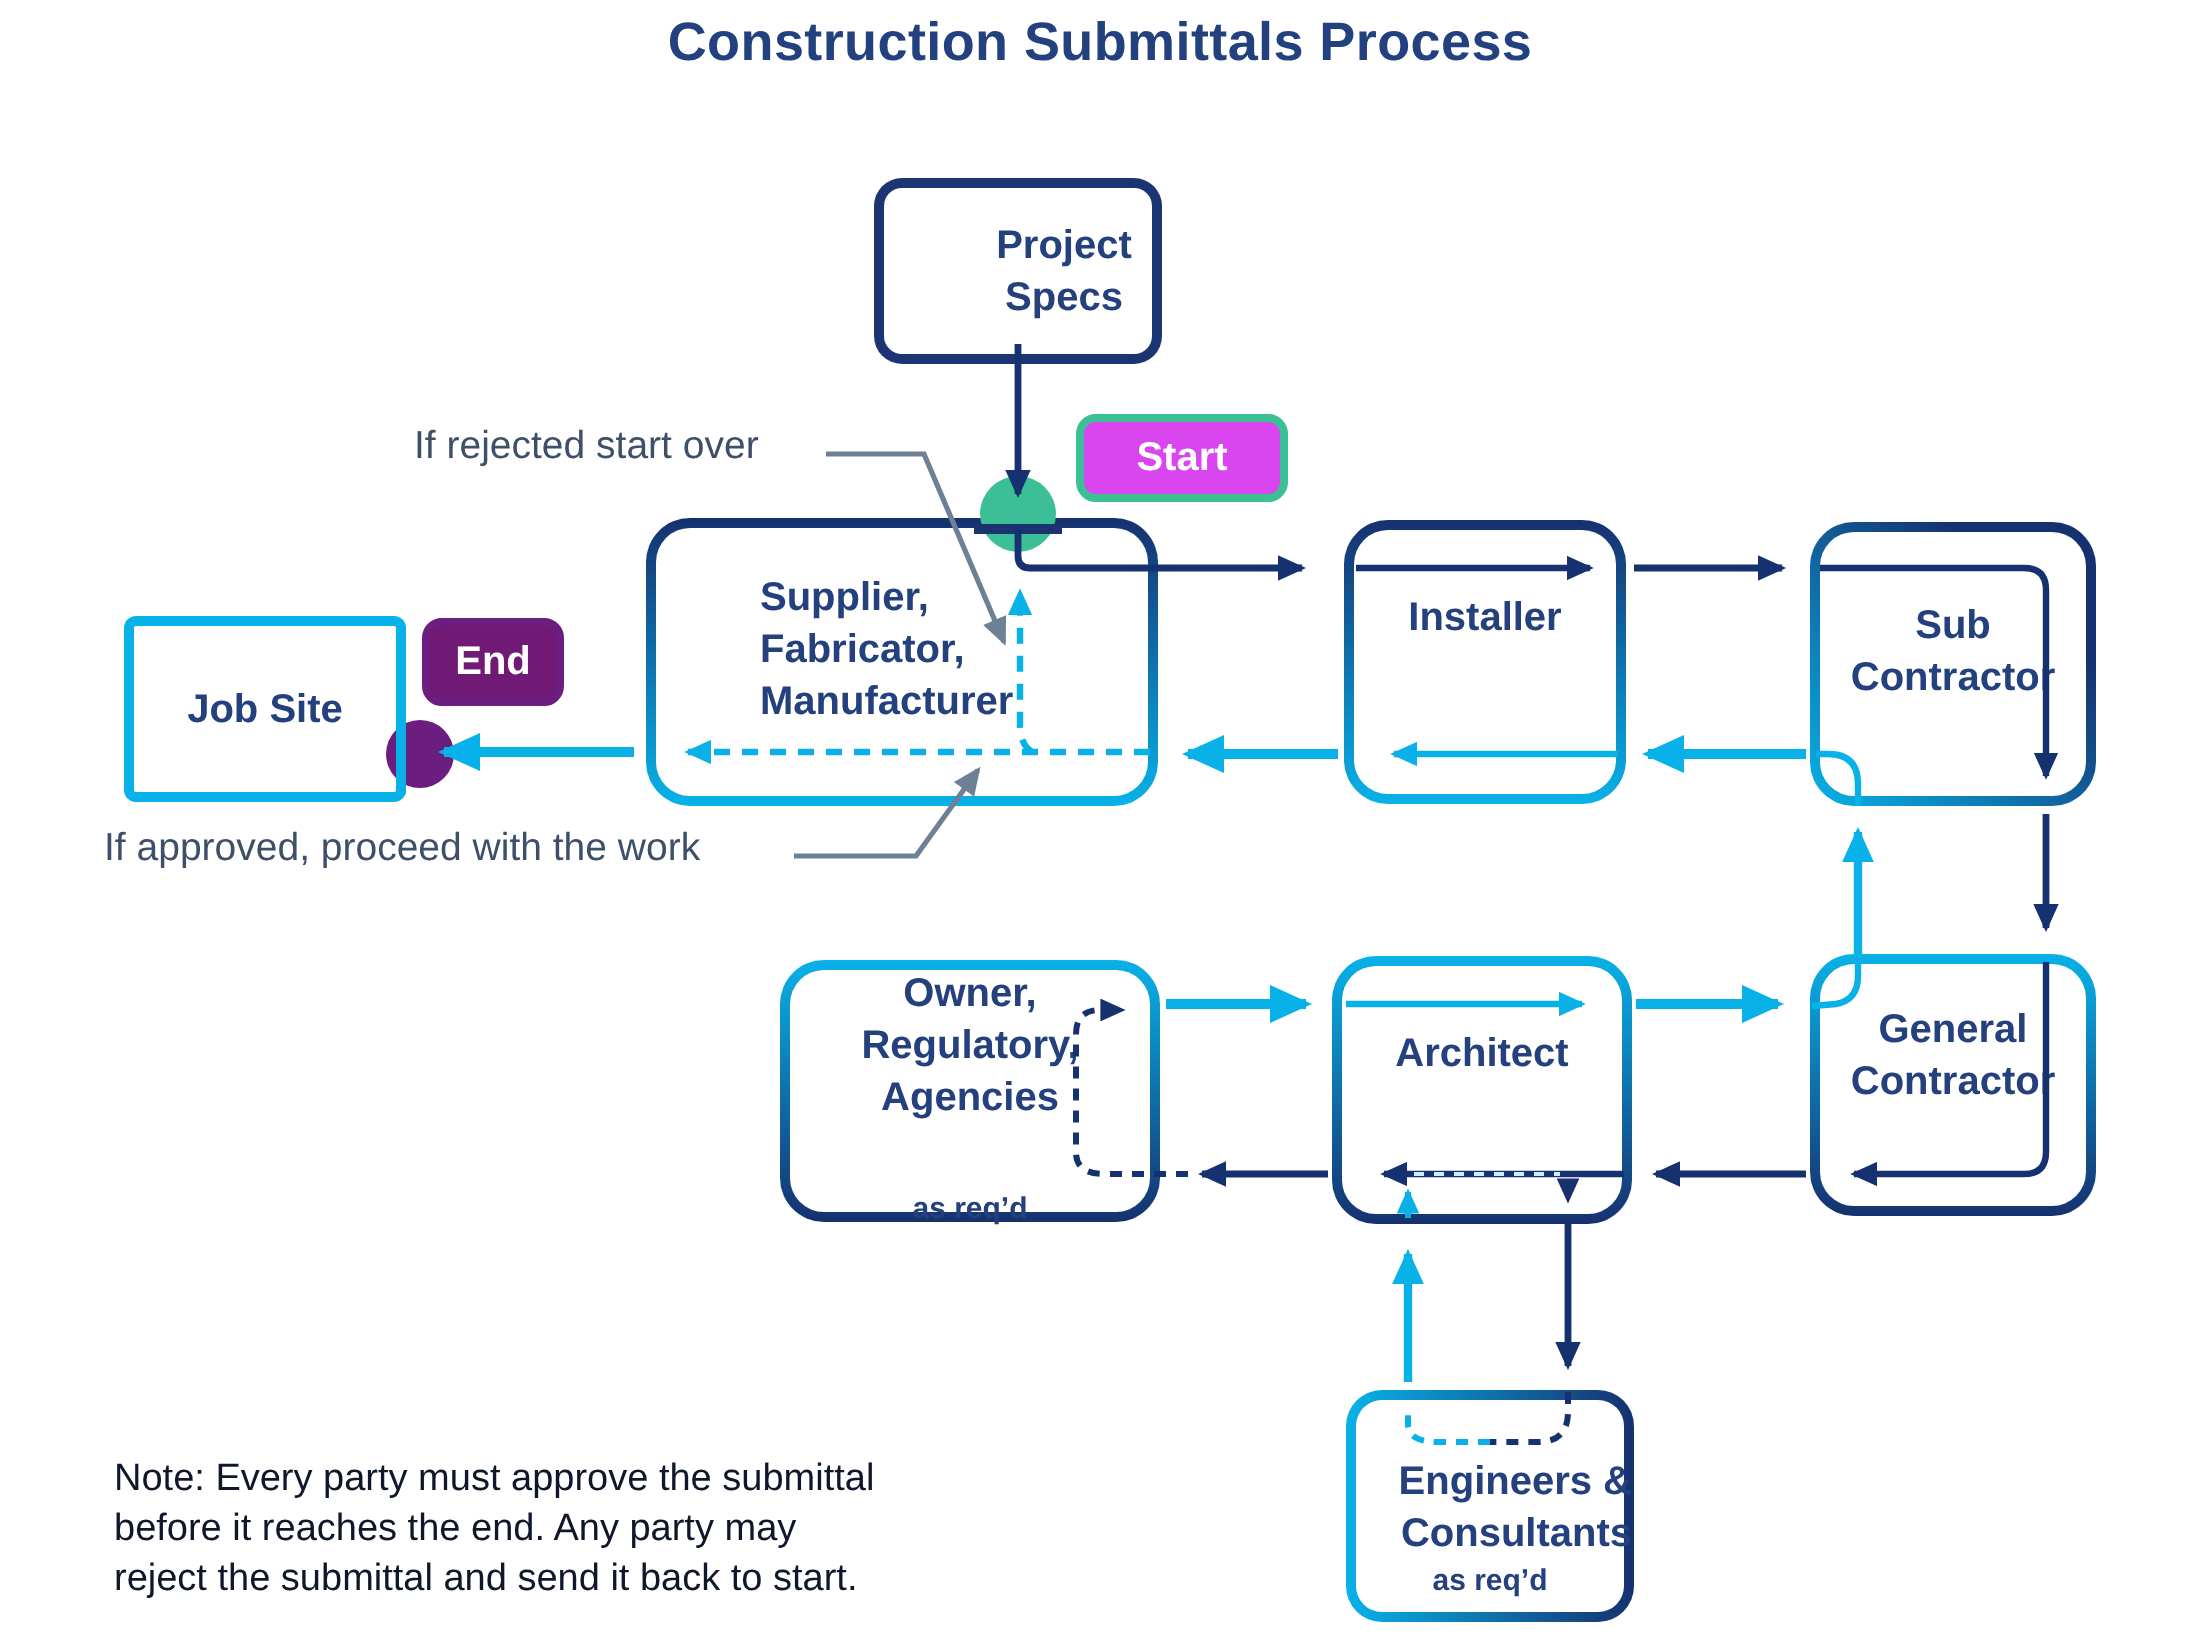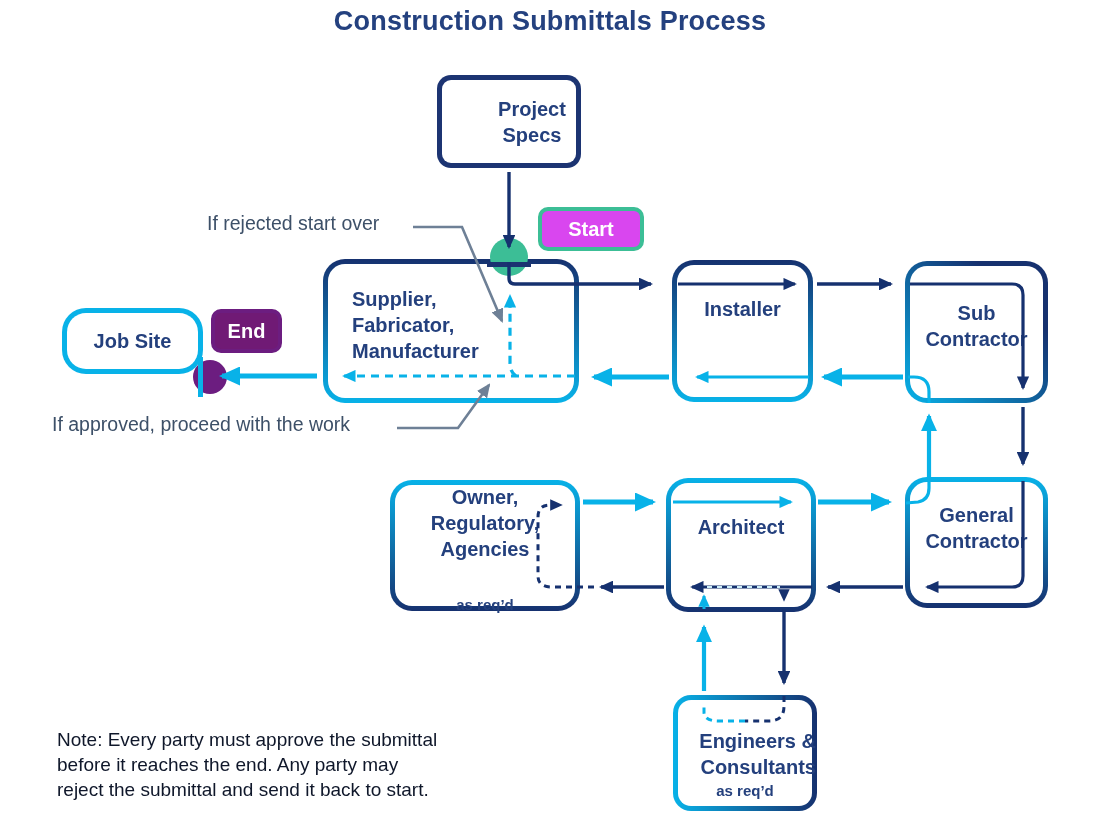--- a/index.html
+++ b/index.html
@@ -10,33 +10,33 @@
 
   
   .node{position:absolute;box-sizing:border-box;border:5px solid transparent;
         border-radius:22px;display:flex;flex-direction:column;align-items:center;
         justify-content:center;text-align:center;color:#24407d;font-size:20px;
         font-weight:700;line-height:1.3;
         background:linear-gradient(#fff,#fff) padding-box,var(--g) border-box;}
   .lbl{display:block;}
   .subnote{font-size:15px;font-weight:700;margin-top:1px;}
 
-  #project-specs{left:437px;top:75px;width:144px;height:93px;border-radius:14px;padding-left:46px;
+  #project-specs{left:437px;top:89px;width:144px;height:93px;border-radius:14px;padding-left:46px;
                  --g:linear-gradient(#1c3472,#1c3472);}
   #project-specs .lbl{width:92px;}
   #supplier{left:323px;top:259px;width:256px;height:144px;
             --g:linear-gradient(180deg,#16316f,#08b2e8);
             align-items:flex-start;padding-left:24px;padding-bottom:12px;text-align:left;}
-  #supplier .lbl{width:160px;}
+  #supplier .lbl{width:160px;margin-left:28px;}
   #installer{left:672px;top:260px;width:141px;height:142px;padding-bottom:44px;
              --g:linear-gradient(180deg,#16316f,#08b2e8);}
   #sub-contractor{left:905px;top:261px;width:143px;height:142px;padding-bottom:12px;
              --g:linear-gradient(to bottom left,#16316f 25%,#08b2e8);}
   #sub-contractor .lbl{width:122px;}
-  #job-site{left:62px;top:308px;width:141px;height:66px;border-radius:24px;
+  #job-site{left:62px;top:308px;width:141px;height:93px;border-radius:6px;
             --g:linear-gradient(#08b2e8,#08b2e8);}
   #owner{left:390px;top:480px;width:190px;height:131px;padding-top:8px;gap:32px;
          --g:linear-gradient(180deg,#08b2e8,#16316f);}
   #owner .lbl{width:150px;}
   #architect{left:666px;top:478px;width:150px;height:134px;padding-bottom:36px;
          --g:linear-gradient(180deg,#08b2e8,#16316f);}
   #general-contractor{left:905px;top:477px;width:143px;height:131px;padding-bottom:30px;
          --g:linear-gradient(180deg,#08b2e8,#16316f);}
   #general-contractor .lbl{width:135px;}
   #engineers{left:673px;top:695px;width:144px;height:116px;border-radius:18px;padding-top:22px;

